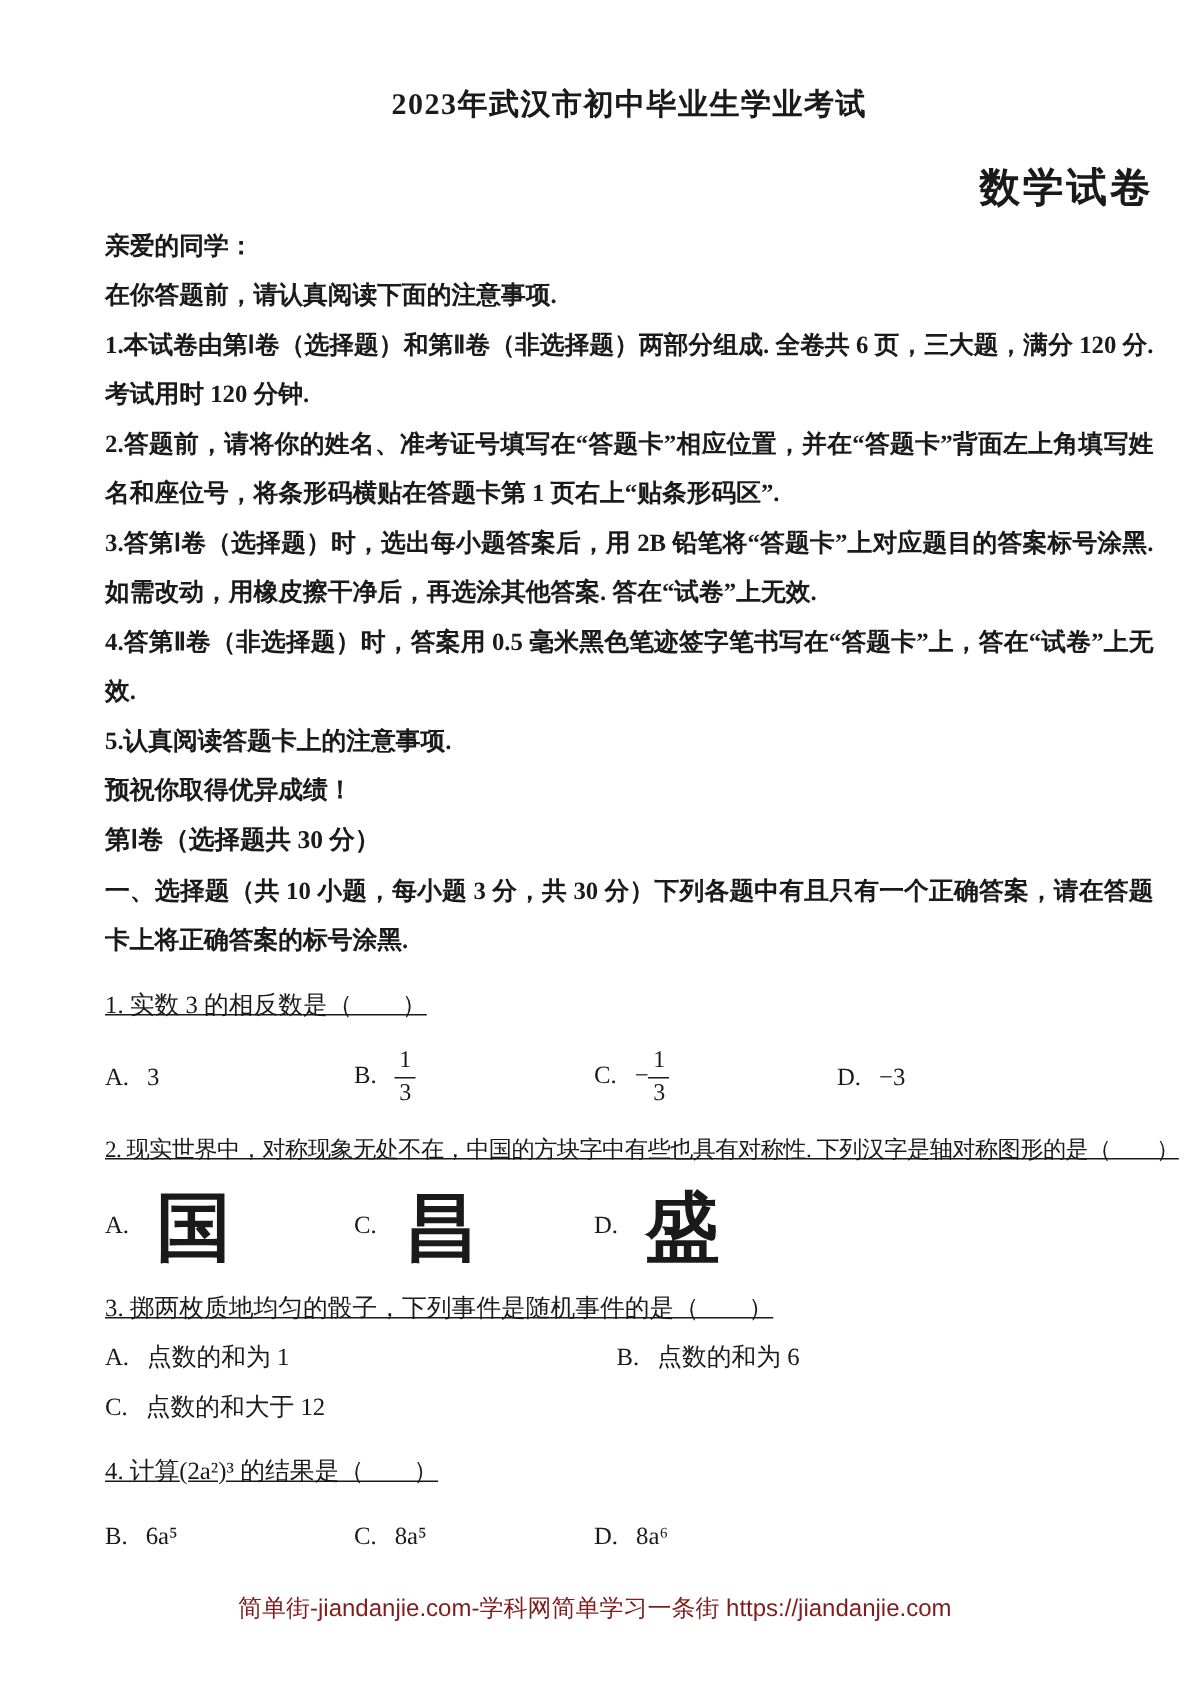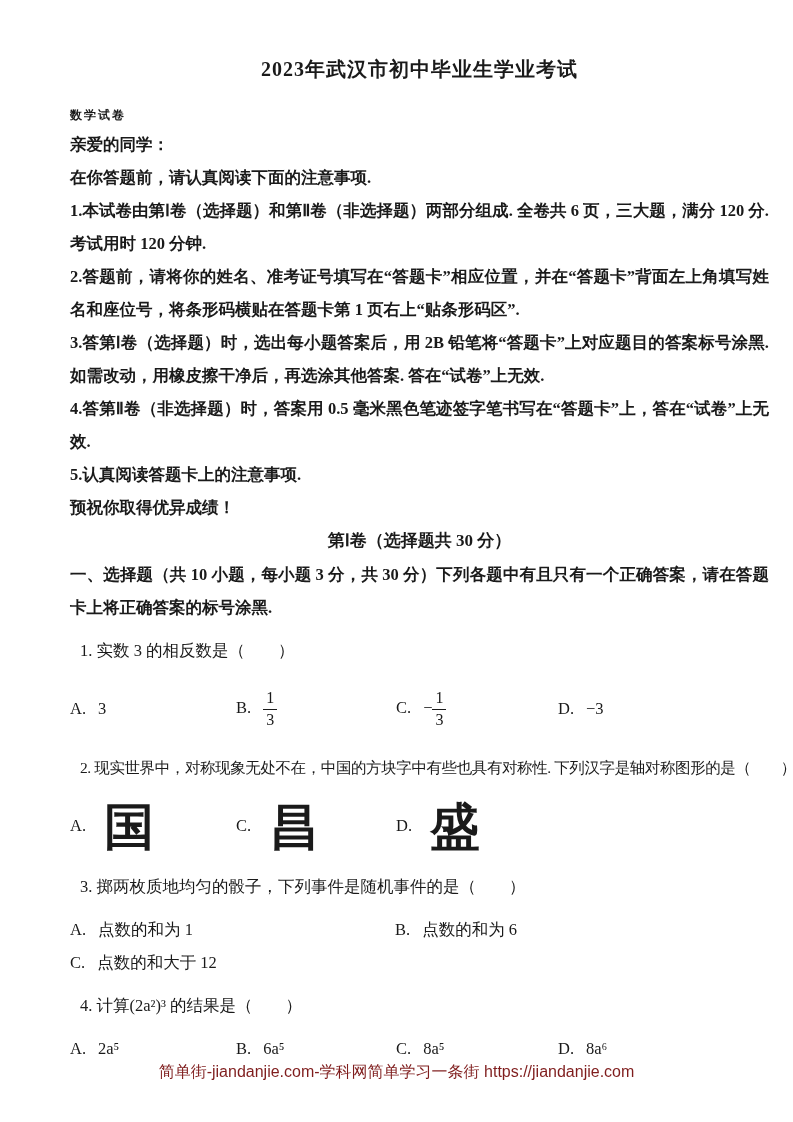--- a/index.html
+++ b/index.html
@@ -11,48 +11,49 @@
     font-family:"Liberation Serif",serif;
     color:#1a1a1a;
     box-sizing:border-box;
   }
   .content{padding:56px 24px 0 70px;}
   .title{
     margin:0;text-align:center;
     font-size:20px;font-weight:bold;letter-spacing:1px;
   }
   .subtitle{
-    margin:24px 0 0;text-align:left;
-    font-size:12px;font-weight:bold;letter-spacing:2px;
+    margin:24px 0 0;text-align:right;
+    font-size:27px;font-weight:bold;letter-spacing:2px;
   }
   .preface{margin-top:4px;}
   .preface p{
     margin:0;font-size:16.5px;line-height:33px;
     font-weight:bold;text-align:justify;
   }
   .section-heading{
-    margin:0;text-align:center;
+    margin:0;
     font-size:17px;font-weight:bold;line-height:34px;
   }
   .intro{
     margin:0;font-size:16.5px;line-height:33px;
     font-weight:bold;text-align:justify;
   }
   .question{margin:0;}
-  .stem{margin:10px;font-size:16.5px;line-height:33px;}
+  .stem{margin:0;font-size:16.5px;line-height:33px;text-decoration:underline;}
   .stem.tight{font-size:15.5px;letter-spacing:-0.4px;white-space:nowrap;}
   .q-gap{margin-top:10px;}
   .opts4{
     display:grid;
     grid-template-columns:166px 160px 162px 1fr;
     align-items:center;
   }
   .opts2{
     display:grid;
     grid-template-columns:325px 1fr;
+    gap:16px;
   }
   .row-plain{line-height:33px;}
   .row-frac{min-height:64px;}
   .row-chars{min-height:66px;margin:2px 0 4px;}
   .opt{white-space:nowrap;font-size:16.5px;}
   .opt .lbl{margin-right:12px;}
   .frac{
     display:inline-block;vertical-align:middle;
     text-align:center;line-height:1.15;font-size:16px;
   }
@@ -141,23 +142,20 @@
         <div class="opt">
           <span class="lbl">C.</span><span>点数的和大于 12</span>
         </div>
       </div>
     </div>
 
     <div class="question">
       <p class="stem q-gap"><span>4. 计算</span><span>(2a²)³</span><span> 的结果是（　　）</span></p>
       <div class="opts4 row-plain q-gap">
         <div class="opt">
-          <span class="lbl">A.</span><span>2a⁵</span>
-        </div>
-        <div class="opt">
           <span class="lbl">B.</span><span>6a⁵</span>
         </div>
         <div class="opt">
           <span class="lbl">C.</span><span>8a⁵</span>
         </div>
         <div class="opt">
           <span class="lbl">D.</span><span>8a⁶</span>
         </div>
       </div>
     </div>

